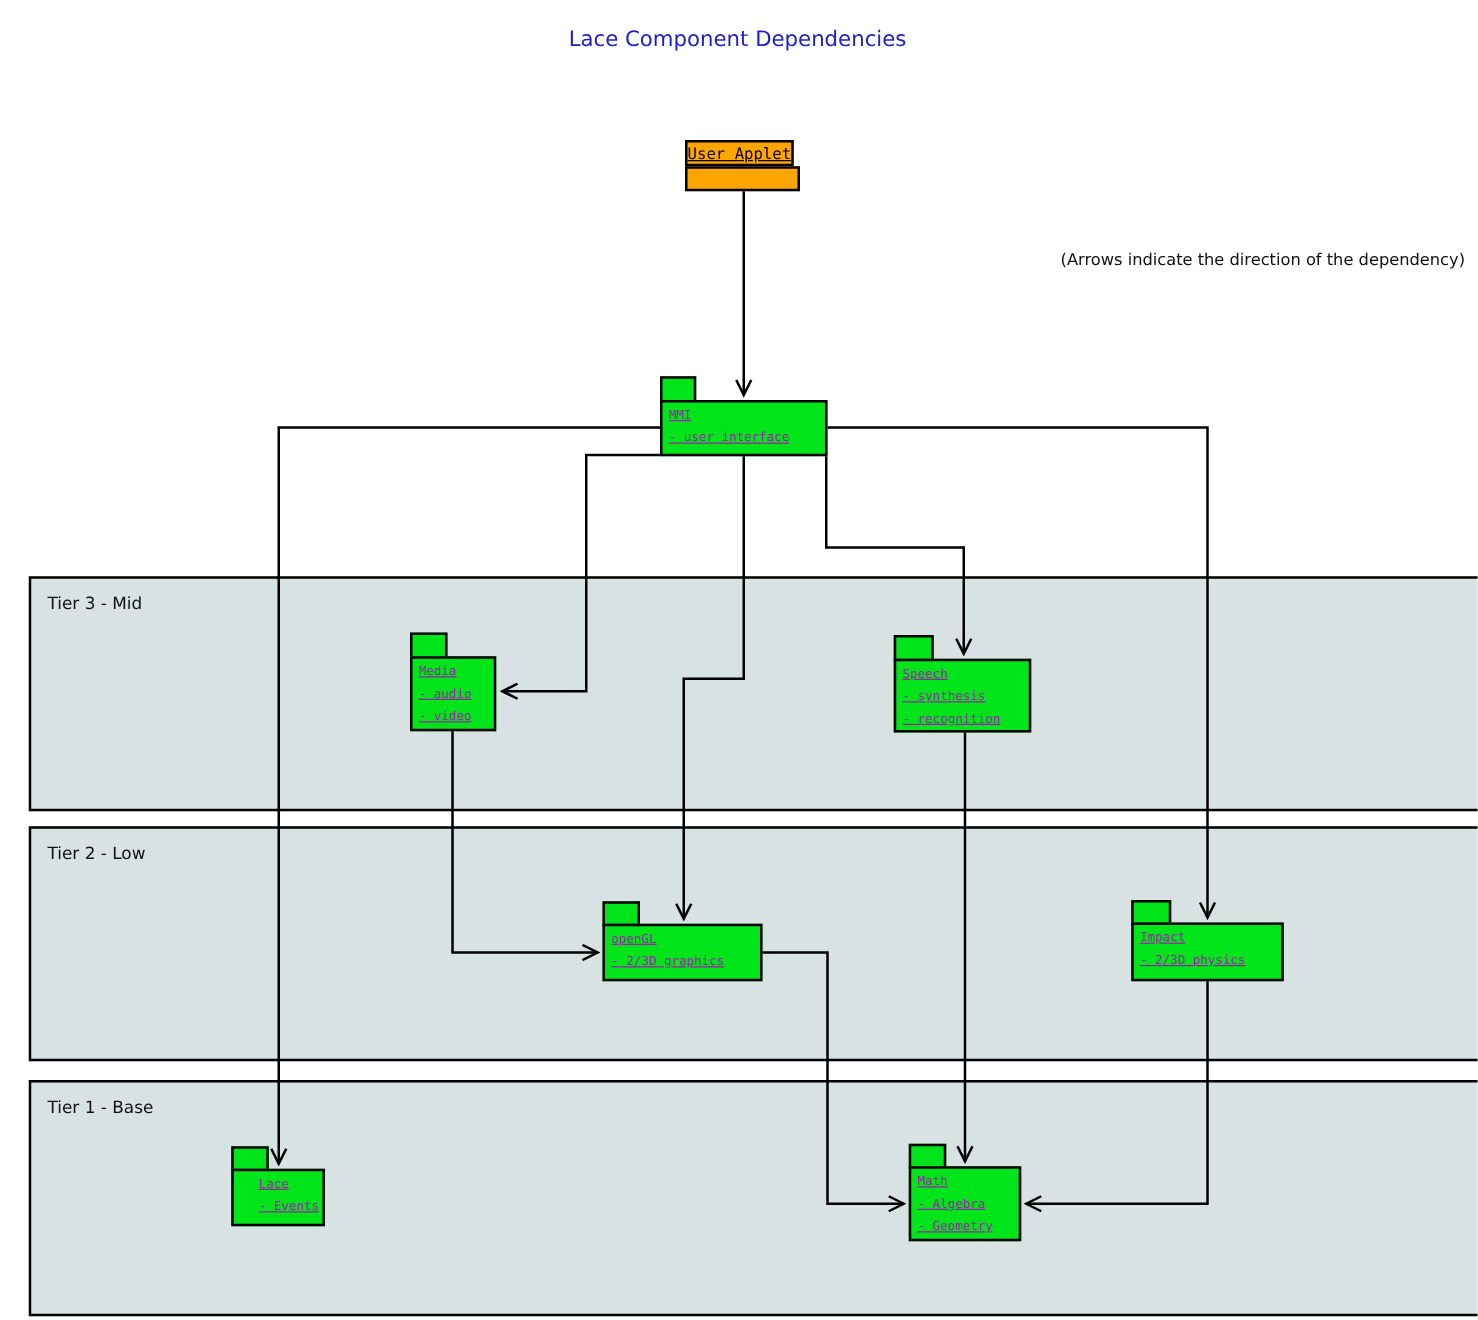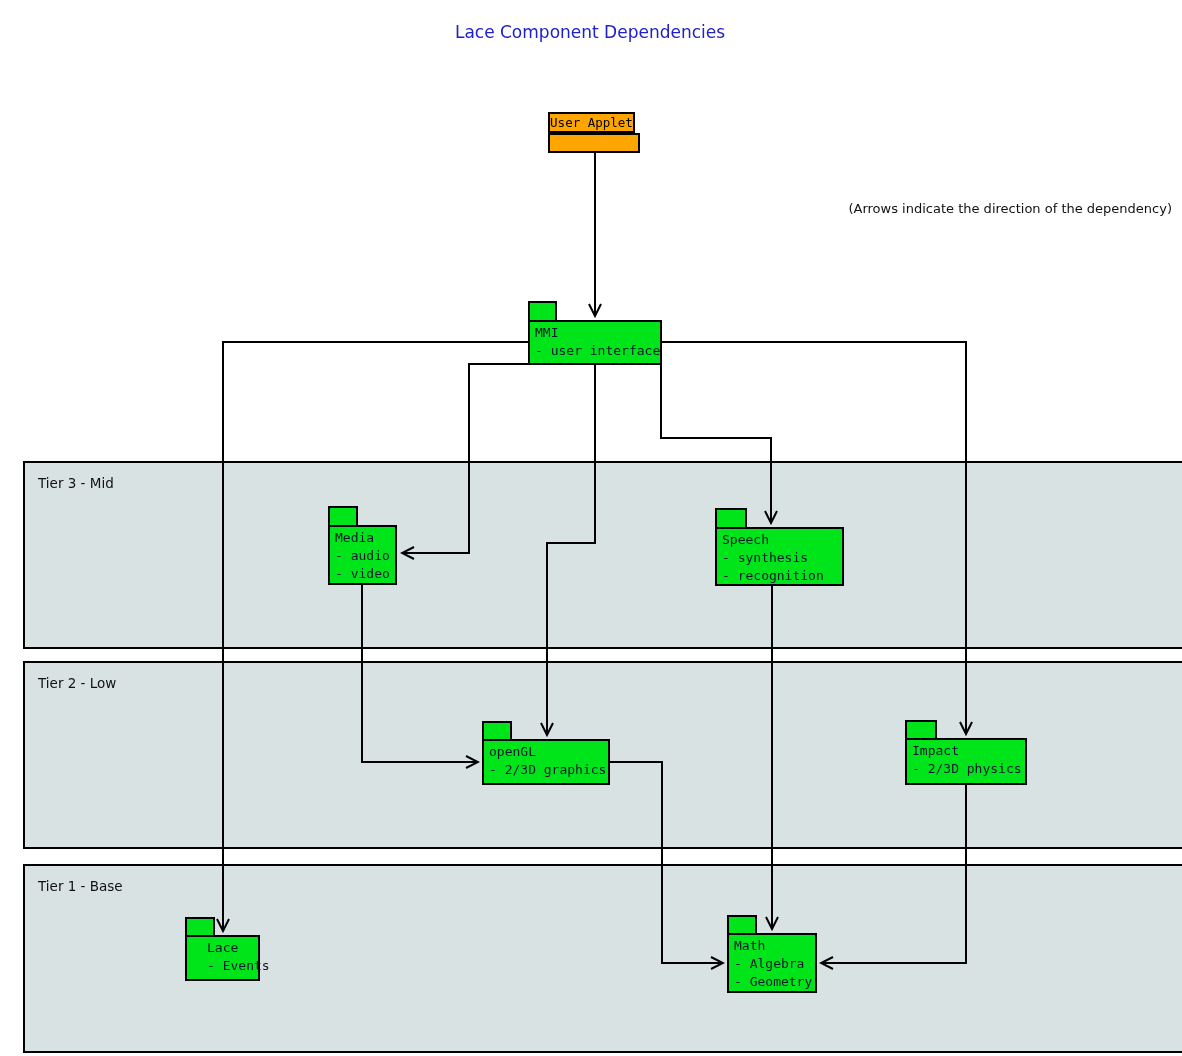--- a/index.html
+++ b/index.html
@@ -32,45 +32,46 @@
   }
   #tier-5{top:62px;height:185px;}
   #tier-4{top:261px;height:188px;}
   #tier-3{top:461px;height:188px;}
   #tier-2{top:661px;height:188px;}
   #tier-1{top:864px;height:189px;}
   
   .tab,.nodebody,.applet-title,.applet-body{
     position:absolute;box-sizing:border-box;
     border:2px solid #000;
+    text-decoration:underline;
   }
   .green{background:var(--node-green,#00e41a);}
   .orange{background:var(--node-orange,#ffa500);}
   .nodebody{
     font-family:"DejaVu Sans Mono","Liberation Mono",monospace;
-    font-size:13px;line-height:18px;color:#0f172a;
+    font-size:10px;line-height:18px;color:#a21caf;
     padding:2px 0 0 5px;white-space:nowrap;
   }
   .applet-title{
     font-family:"DejaVu Sans Mono","Liberation Mono",monospace;
     font-size:12.5px;line-height:17px;color:#000;
     text-align:center;white-space:nowrap;
   }
   
   #applet-title{left:528px;top:112px;width:87px;height:21px;}
   #applet-body {left:528px;top:133px;width:92px;height:20px;}
   
   #mmi-tab {left:508px;top:301px;width:29px;height:21px;}
   #mmi-body{left:508px;top:320px;width:134px;height:45px;}
   
   #media-tab {left:308px;top:506px;width:30px;height:21px;}
   #media-body{left:308px;top:525px;width:69px;height:60px;}
   
   #speech-tab {left:695px;top:508px;width:32px;height:21px;}
-  #speech-body{left:695px;top:527px;width:129px;height:59px;}
+  #speech-body{left:695px;top:527px;width:110px;height:59px;}
   
   #opengl-tab {left:462px;top:721px;width:30px;height:20px;}
   #opengl-body{left:462px;top:739px;width:128px;height:46px;}
   
   #impact-tab {left:885px;top:720px;width:32px;height:20px;}
   #impact-body{left:885px;top:738px;width:122px;height:47px;}
   
   #lace-tab {left:165px;top:917px;width:30px;height:20px;}
   #lace-body{left:165px;top:935px;width:75px;height:46px;padding-left:20px;}
   

